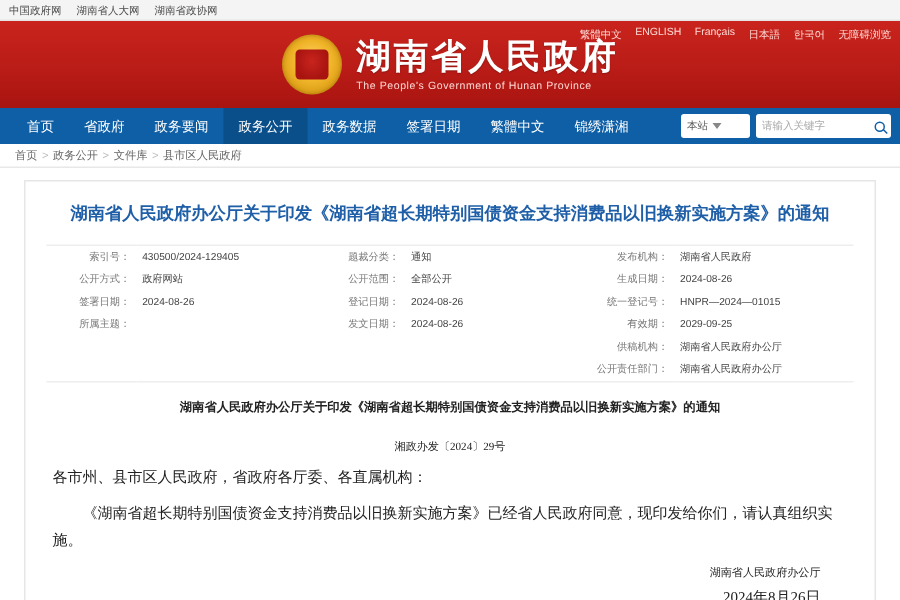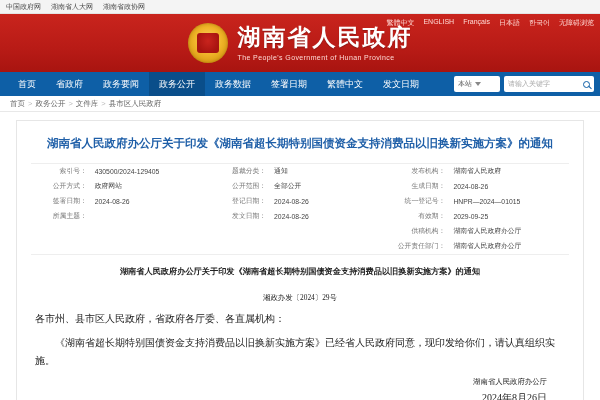--- a/index.html
+++ b/index.html
@@ -277,21 +277,21 @@
   </div>
 
   <div class="nav">
     <div class="nav-item">首页</div>
     <div class="nav-item">省政府</div>
     <div class="nav-item">政务要闻</div>
     <div class="nav-item active">政务公开</div>
     <div class="nav-item">政务数据</div>
     <div class="nav-item">签署日期</div>
     <div class="nav-item">繁體中文</div>
-    <div class="nav-item">发文日期</div>
+    <div class="nav-item">锦绣潇湘</div>
 
     <div class="nav-search">
       <div class="nav-select">
         <span>本站</span>
         <span class="caret"></span>
       </div>
       <div class="nav-input">
         <span>请输入关键字</span>
         <span class="mag"></span>
       </div>

